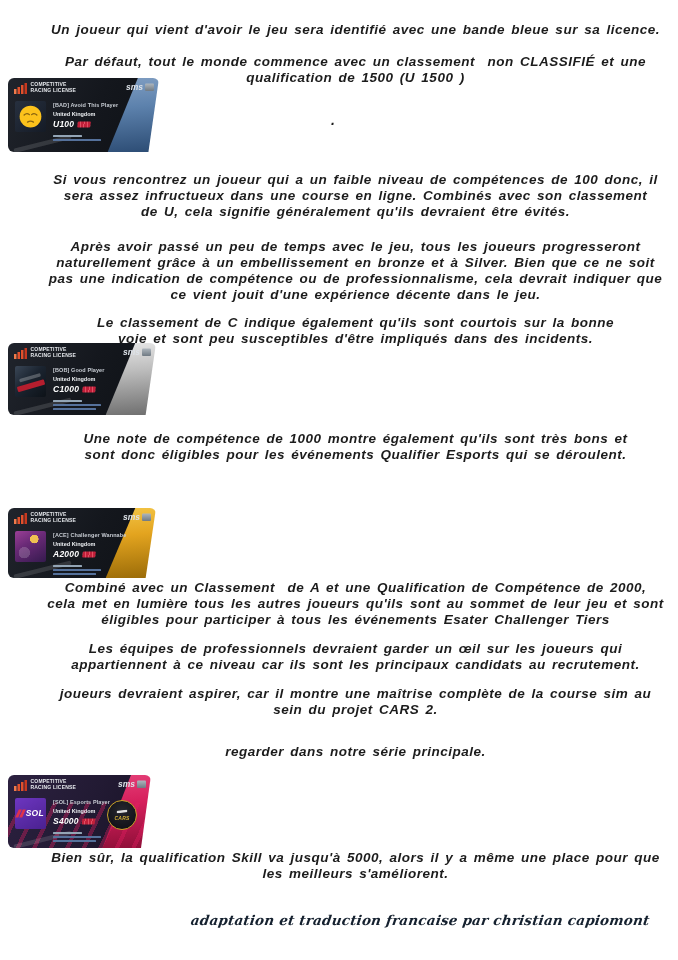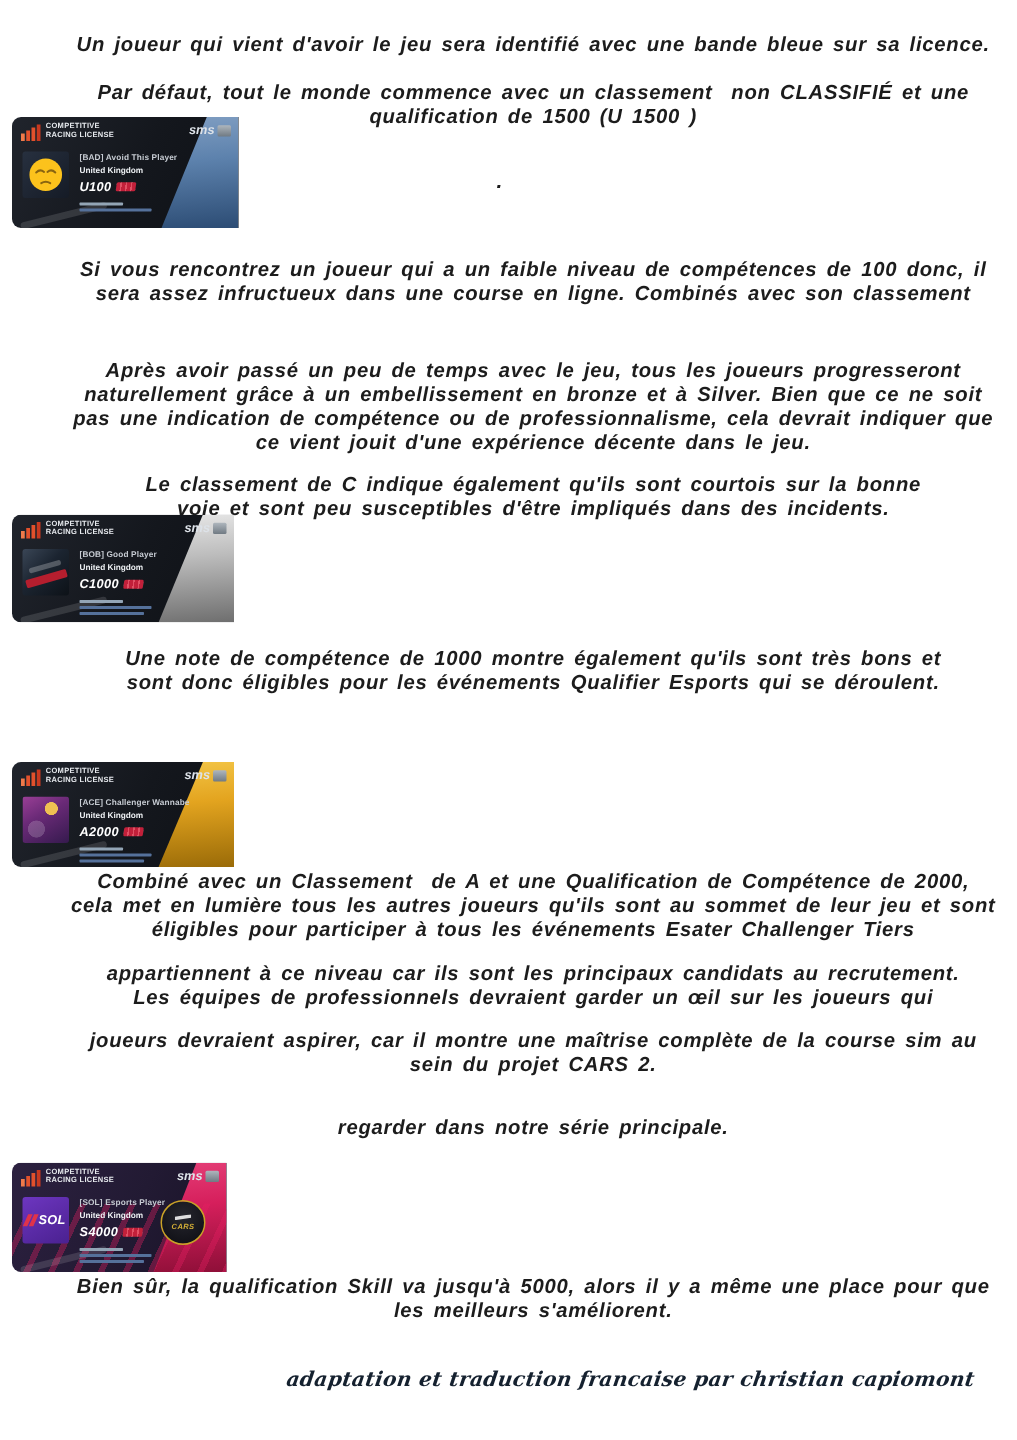--- a/index.html
+++ b/index.html
@@ -11,21 +11,21 @@
         letter-spacing:.5px;word-spacing:2px;padding-left:33px;}
   .p1{top:22px}.p2{top:54px}.p3{top:172px}.p4{top:239px}.p5{top:315px}.p6{top:431px}
   .p7{top:489px}.p8{top:580px}.p9{top:641px}.p10{top:686px}.p11{top:744px}.p12{top:850px}
   .stray-dot{position:absolute;left:331px;top:112px;font-size:14px;}
   .signature{position:absolute;top:912px;right:28px;font-family:"DejaVu Serif",serif;
         font-style:italic;font-weight:700;font-size:13.5px;color:#15212f;
         transform:skewX(-8deg);letter-spacing:.2px;}
 
   
   .card{position:absolute;left:8px;overflow:hidden;border-radius:6px;
-        clip-path:polygon(0 0,100% 0,93% 100%,0 100%);padding-left:18px;}
+        clip-path:polygon(0 0,100% 0,93% 100%,0 100%);}
   .card1{top:78px;width:151px;height:74px}
   .card2{top:343px;width:148px;height:72px}
   .card3{top:508px;width:148px;height:70px}
   .card4{top:775px;width:143px;height:73px}
   .card-inner{position:absolute;left:0;top:0;transform:scale(.5);transform-origin:0 0;
         background:linear-gradient(115deg,#20242c 0%,#14171d 55%,#0e1116 100%);
         font-style:normal;}
   .card1 .card-inner{width:302px;height:148px}
   .card2 .card-inner{width:296px;height:144px}
   .card3 .card-inner{width:296px;height:140px}
@@ -153,20 +153,21 @@
             <i class="c2"></i>
           </div>
       </div>
       <div class="watermark"></div>
     </div>
   </div>
 
   <div class="para p3">
     <div class="line">Si vous rencontrez un joueur qui a un faible niveau de compétences de 100 donc, il</div>
     <div class="line">sera assez infructueux dans une course en ligne. Combinés avec son classement</div>
+    <div class="line">de U, cela signifie généralement qu'ils devraient être évités.</div>
   </div>
 
   <div class="para p4">
     <div class="line">Après avoir passé un peu de temps avec le jeu, tous les joueurs progresseront</div>
     <div class="line">naturellement grâce à un embellissement en bronze et à Silver. Bien que ce ne soit</div>
     <div class="line">pas une indication de compétence ou de professionnalisme, cela devrait indiquer que</div>
     <div class="line">ce vient jouit d'une expérience décente dans le jeu.</div>
   </div>
 
   <div class="para p5">
@@ -254,22 +255,22 @@
     </div>
   </div>
 
   <div class="para p8">
     <div class="line">Combiné avec un Classement  de A et une Qualification de Compétence de 2000,</div>
     <div class="line">cela met en lumière tous les autres joueurs qu'ils sont au sommet de leur jeu et sont</div>
     <div class="line">éligibles pour participer à tous les événements Esater Challenger Tiers</div>
   </div>
 
   <div class="para p9">
+    <div class="line">Les équipes de professionnels devraient garder un œil sur les joueurs qui</div>
     <div class="line">appartiennent à ce niveau car ils sont les principaux candidats au recrutement.</div>
-    <div class="line">Les équipes de professionnels devraient garder un œil sur les joueurs qui</div>
   </div>
 
   <div class="para p10">
     <div class="line">joueurs devraient aspirer, car il montre une maîtrise complète de la course sim au</div>
     <div class="line">sein du projet CARS 2.</div>
   </div>
 
   <div class="para p11">
     <div class="line">regarder dans notre série principale.</div>
   </div>

